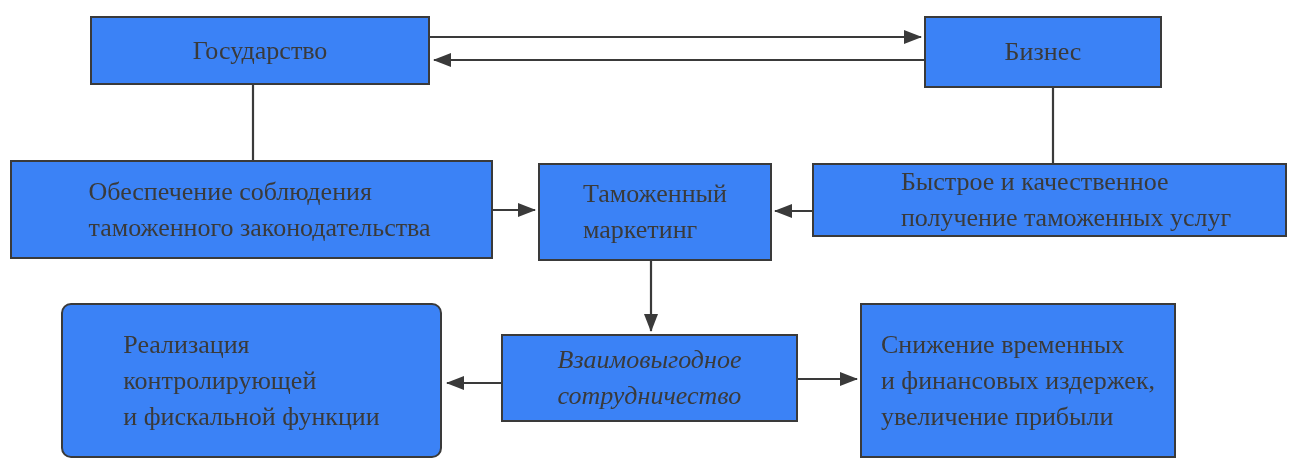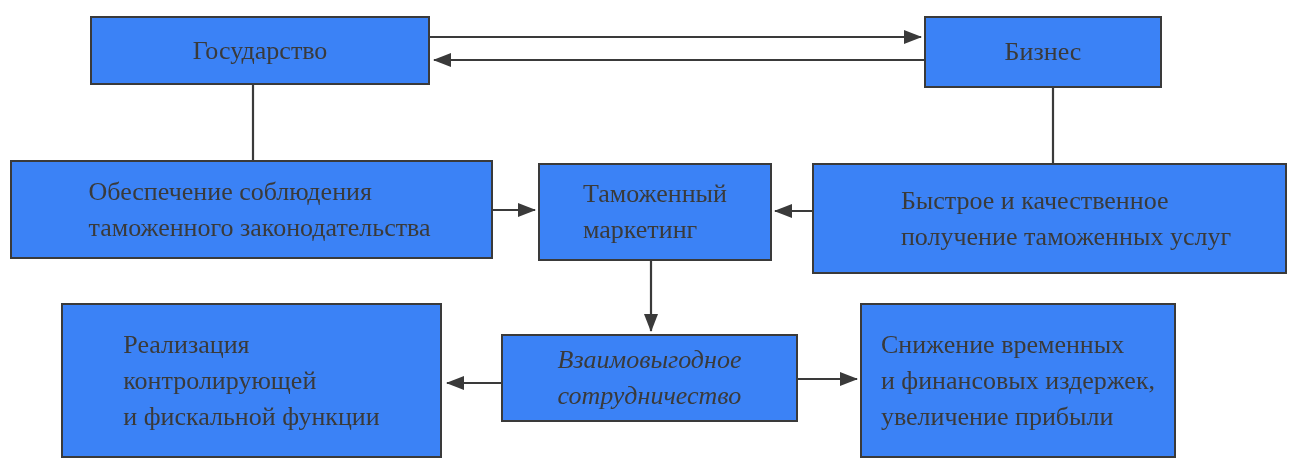--- a/index.html
+++ b/index.html
@@ -34,22 +34,22 @@
     justify-content: center;
     text-align: left;
     white-space: pre-line;
     font-size: 26px;
     line-height: 36px;
   }
   #n-state        { left: 90px;  top: 16px;  width: 340px; height: 69px;  }
   #n-business     { left: 924px; top: 16px;  width: 238px; height: 72px;  }
   #n-compliance   { left: 10px;  top: 160px; width: 483px; height: 99px; padding-left: 16px;  }
   #n-marketing    { left: 538px; top: 163px; width: 234px; height: 98px;  }
-  #n-services     { left: 812px; top: 163px; width: 475px; height: 111px; padding-left: 33px;  }
-  #n-control      { left: 61px;  top: 303px; width: 381px; height: 155px; }
+  #n-services     { left: 812px; top: 163px; width: 475px; height: 74px; padding-left: 33px;  }
+  #n-control      { left: 61px;  top: 303px; width: 381px; height: 155px; border-radius: 10px; }
   #n-cooperation  { left: 501px; top: 334px; width: 297px; height: 88px; font-style: italic;  }
   #n-costs        { left: 860px; top: 303px; width: 316px; height: 155px; }
 </style>
 </head>
 <body>
 
 <div class="canvas">
 
   <svg class="connectors" width="1300" height="469" viewBox="0 0 1300 469" xmlns="http://www.w3.org/2000/svg">
     <defs>

